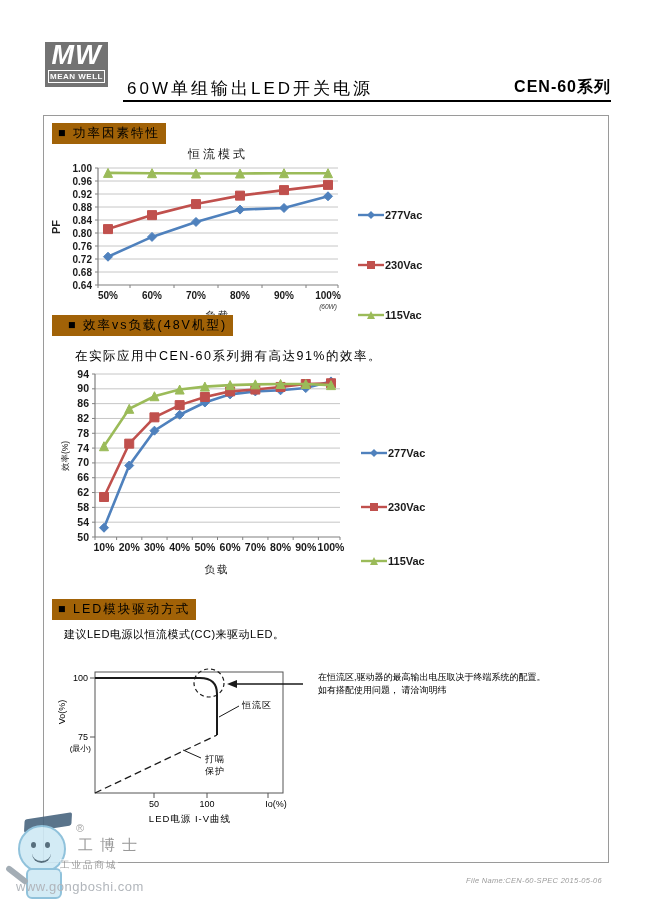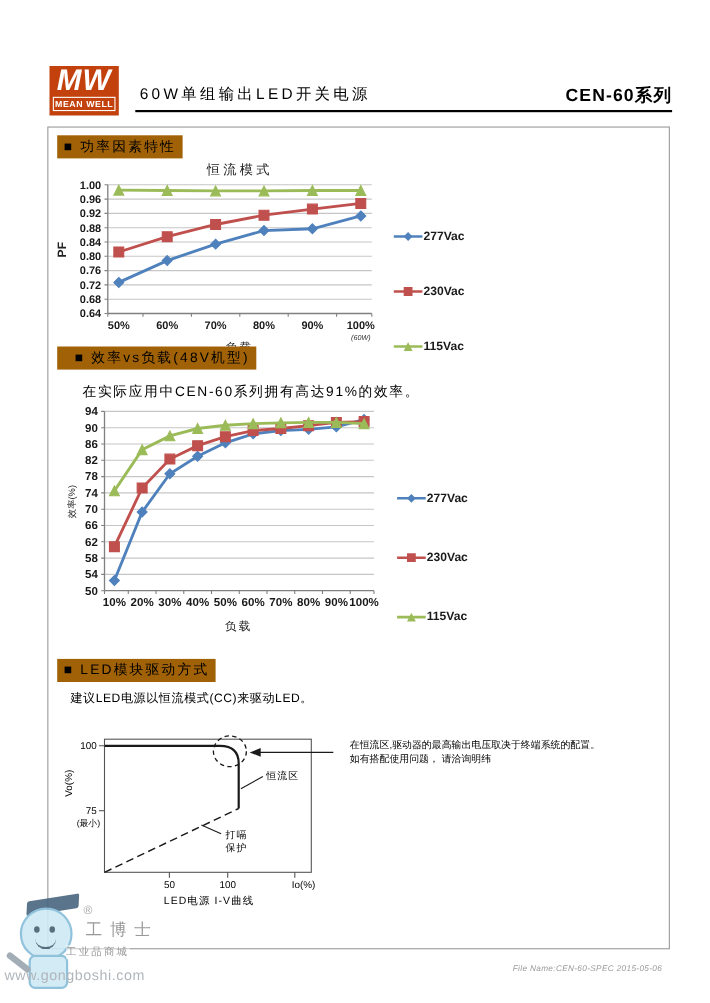--- a/index.html
+++ b/index.html
@@ -3,24 +3,24 @@
 <meta charset="utf-8">
 <style>
   html,body{margin:0;padding:0;}
   body{
     width:645px;height:912px;position:relative;background:#fff;overflow:hidden;
     font-family:"Liberation Sans", sans-serif;color:#000;
   }
   .abs{position:absolute;}
 
   
-  #logo{left:45px;top:60px;width:63px;height:45px;background:#c2410c;color:#fff;}
+  #logo{left:45px;top:42px;width:63px;height:45px;background:#737373;color:#fff;}
   #logo .mw{font-style:italic;font-weight:bold;font-size:27px;line-height:27px;text-align:center;letter-spacing:1px;}
   #logo .mwell{margin:1px 3px 0 3px;border:1px solid #fff;font-size:8px;font-weight:bold;text-align:center;letter-spacing:.5px;line-height:11px;}
-  #doc-title{left:127px;top:77px;font-size:14px;letter-spacing:3px;font-weight:500;white-space:nowrap;}
+  #doc-title{left:127px;top:77px;font-size:17px;letter-spacing:3px;font-weight:500;white-space:nowrap;}
   #series-title{top:77px;right:34px;font-size:16px;font-weight:bold;letter-spacing:1px;white-space:nowrap;}
   #header-rule{left:123px;top:100px;width:488px;height:2px;background:#000;}
 
   
   #content-box{left:43px;top:115px;width:564px;height:746px;border:1px solid #9a9a9a;}
 
   .section-title{background:#a16207;font-size:12.5px;letter-spacing:2px;padding:2px 6px;white-space:nowrap;}
   #sec1-title{left:52px;top:123px;}
   #sec2-title{left:52px;top:315px;padding-left:16px;}
   #sec3-title{left:52px;top:599px;}
@@ -43,21 +43,21 @@
   #mascot .cap{position:absolute;left:20px;top:0px;width:48px;height:13px;background:#49657f;transform:rotate(-9deg) skewX(-12deg);border-radius:2px;}
   #mascot .face{position:absolute;left:14px;top:9px;width:44px;height:44px;background:#cfe9f5;border:2px solid #85bcd8;border-radius:50%;}
   #mascot .eye{position:absolute;width:5px;height:6px;background:#47606f;border-radius:50%;top:15px;}
   #mascot .eye.l{left:11px;} #mascot .eye.r{left:25px;}
   #mascot .mouth{position:absolute;left:12px;top:22px;width:19px;height:12px;border-bottom:2px solid #47606f;border-radius:0 0 12px 12px;}
   #mascot .torso{position:absolute;left:22px;top:52px;width:32px;height:27px;background:#cfe9f5;border:2px solid #85bcd8;border-radius:6px;}
   #mascot .wrench{position:absolute;left:0px;top:56px;width:26px;height:6px;background:#9aa5ae;border-radius:3px;transform:rotate(38deg);}
   #mascot .reg{position:absolute;left:72px;top:6px;font-size:11px;color:#9a9a9a;}
   #mascot .brand{position:absolute;left:74px;top:20px;font-size:15px;color:#8e8e8e;letter-spacing:7px;white-space:nowrap;}
   #mascot .subtitle{position:absolute;left:56px;top:43px;font-size:9.5px;color:#8e8e8e;letter-spacing:2px;white-space:nowrap;background:rgba(255,255,255,.5);}
-  #mascot .url{position:absolute;left:0px;top:63px;font-size:13px;color:#a9aeb4;letter-spacing:.5px;white-space:nowrap;}
+  #mascot .url{position:absolute;left:12px;top:63px;font-size:13px;color:#a9aeb4;letter-spacing:.5px;white-space:nowrap;}
 </style>
 </head>
 <body>
 
 <div class="abs" id="logo">
   <div class="mw">MW</div>
   <div class="mwell">MEAN WELL</div>
 </div>
 <div class="abs" id="doc-title">60W单组输出LED开关电源</div>
 <div class="abs" id="series-title">CEN-60系列</div>

